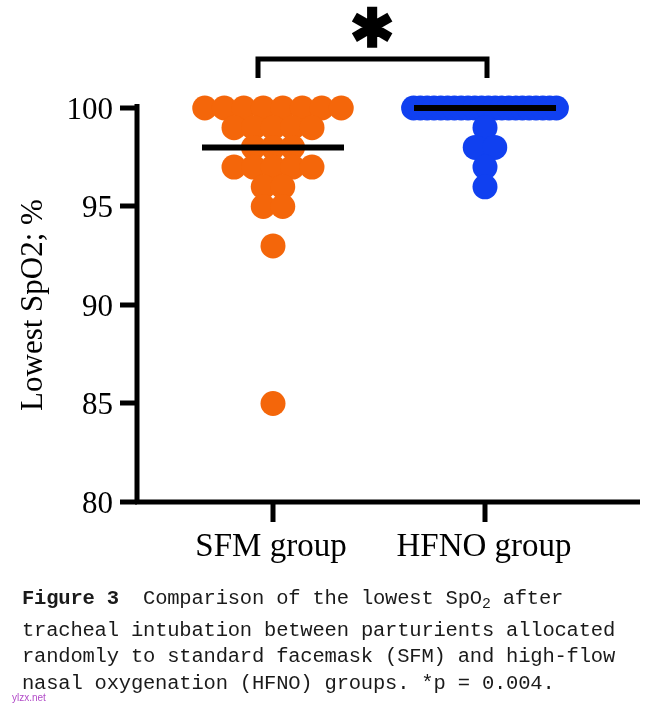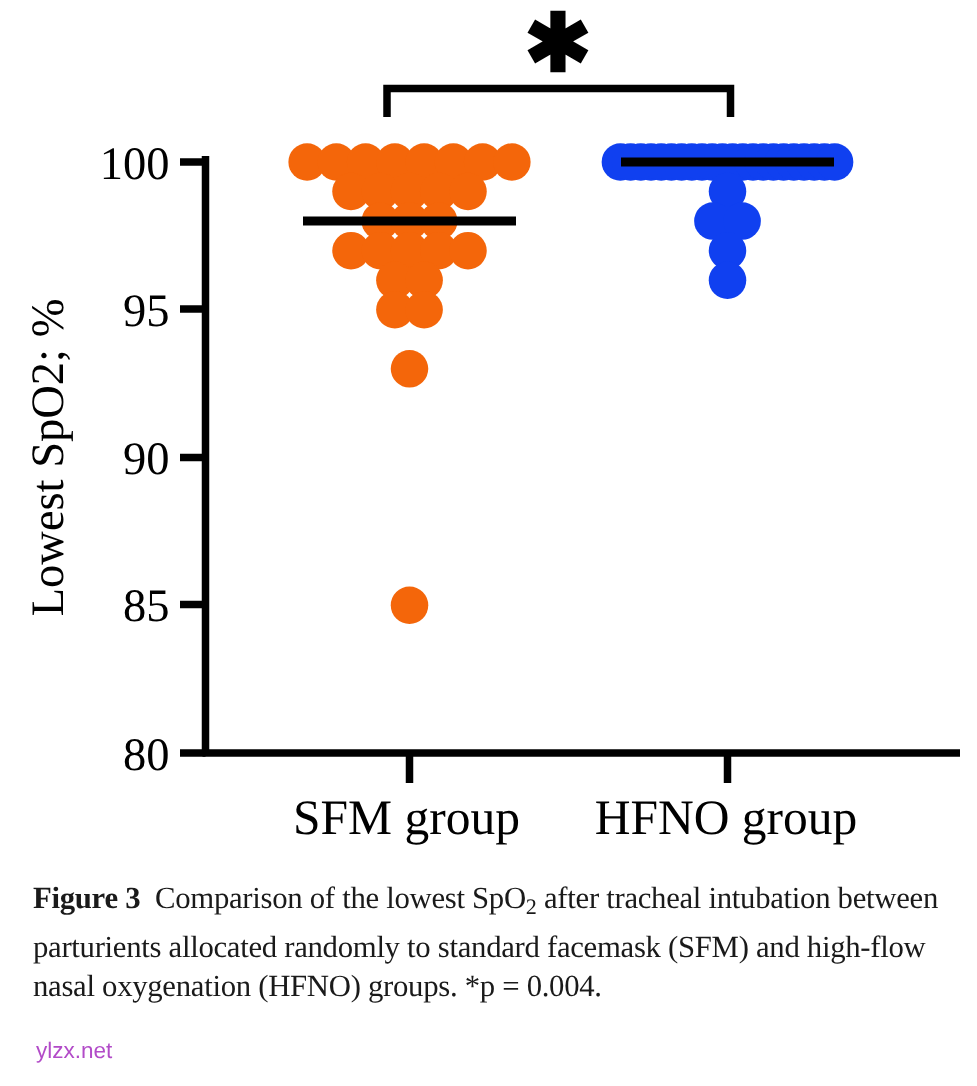--- a/index.html
+++ b/index.html
@@ -39,34 +39,34 @@
     font-weight:bold;
     fill:#000;
     text-anchor:middle;
   }
 
   .caption{
     position:absolute;
     left:22px;
     top:586px;
     width:610px;
-    font-family:Liberation Serif, serif;
+    font-family:Liberation Mono, monospace;
     font-size:20.5px;
     line-height:26.5px;
     color:#1a1a1a;
     letter-spacing:-0.2px;
   }
   .caption b{font-weight:bold;}
   .sub{font-size:0.72em;vertical-align:-0.28em;}
   .watermark{
     position:absolute;
-    left:24px;
+    left:12px;
     top:692px;
     font-family:"Liberation Sans",sans-serif;
-    font-size:15px;
+    font-size:10px;
     color:#b24bc8;
   }
 </style>
 </head>
 <body>
 
 <div id="figure">
 
   <div class="plot-area">
     <svg class="chart" viewBox="0 0 651 580">

